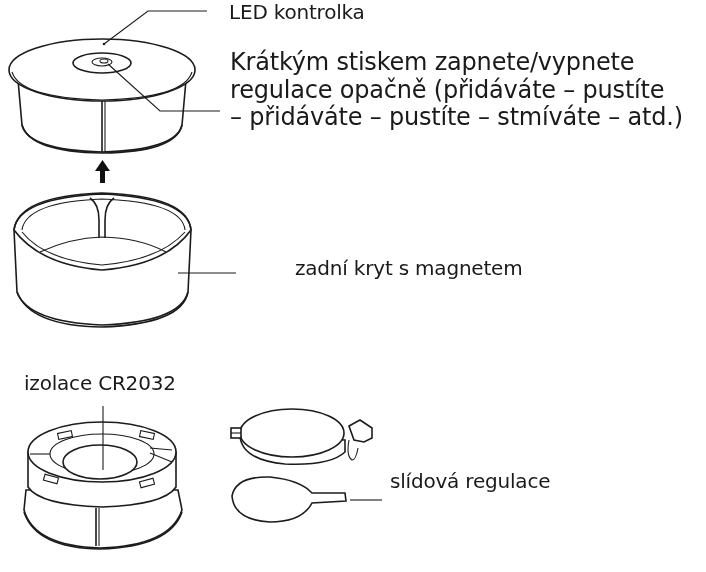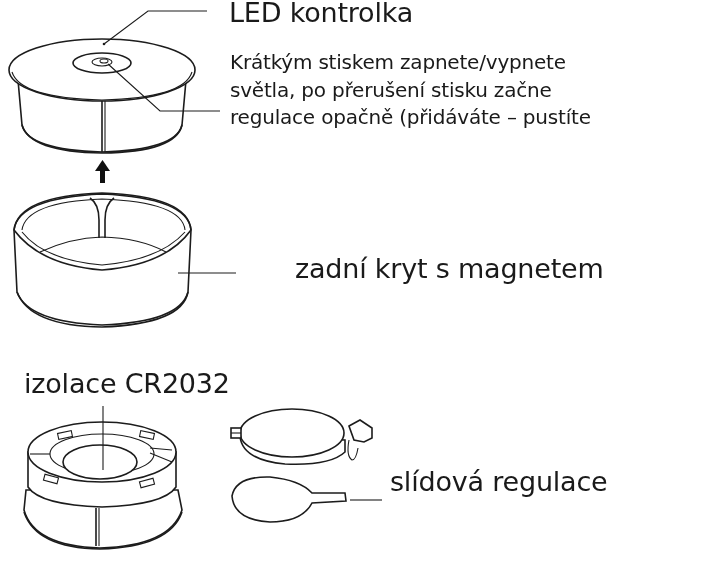--- a/index.html
+++ b/index.html
@@ -1,19 +1,19 @@
 <!DOCTYPE html>
 <html><head>
 <meta charset="utf-8">
 <style>
   html, body { margin:0; padding:0; background:#ffffff; }
   body { width:706px; height:572px; position:relative; overflow:hidden;
          font-family:"DejaVu Sans", sans-serif; color:#1a1a1a; }
-  .label { position:absolute; font-size:27px; line-height:27px; white-space:nowrap; letter-spacing:-0.2px; }
-  .desc { position:absolute; left:230px; top:49px; font-size:20px; line-height:27.5px; letter-spacing:-0.2px; }
+  .label { position:absolute; font-size:20px; line-height:27px; white-space:nowrap; letter-spacing:-0.2px; }
+  .desc { position:absolute; left:230px; top:49px; font-size:24px; line-height:27.5px; letter-spacing:-0.2px; }
   .desc div { white-space:nowrap; }
   svg.art { position:absolute; left:0; top:0; }
   .stroke { fill:none; stroke:#1c1c1c; stroke-width:1.6; }
   .thin { fill:none; stroke:#1c1c1c; stroke-width:1.1; }
   .white { fill:#fff; stroke:#1c1c1c; stroke-width:1.6; }
 </style>
 </head>
 <body>
 
 <svg class="art" width="706" height="572" viewBox="0 0 706 572" xmlns="http://www.w3.org/2000/svg">
@@ -108,21 +108,21 @@
     <path class="white" d="M232,496 Q236,476 270,477 Q300,480 312,493 L345,493 L346,501 L312,503 Q302,522 270,522 Q234,520 232,496 Z"></path>
   </g>
 
   <line class="thin" x1="350" y1="500" x2="382" y2="500"></line>
 </svg>
 
 <div class="label" style="left:229px; top:-1px;">LED kontrolka</div>
 
 <div class="desc">
   <div>Krátkým stiskem zapnete/vypnete</div>
-  <div>světla, po přerušení stisku začne</div>
   <div>regulace opačně (přidáváte – pustíte</div>
+  <div>– přidáváte – pustíte – stmíváte – atd.)</div>
 </div>
 
 <div class="label" style="left:255px; top:255px;margin-left:40px;">zadní kryt s magnetem</div>
 
 <div class="label" style="left:24px; top:370px;">izolace CR2032</div>
 
 <div class="label" style="left:390px; top:468px;">slídová regulace</div>
 
 </body></html>

